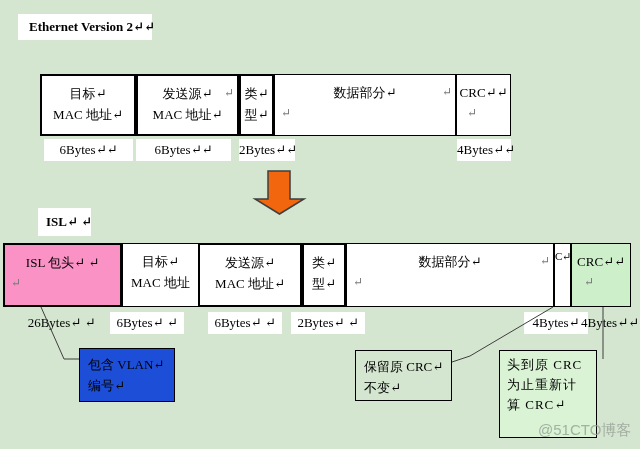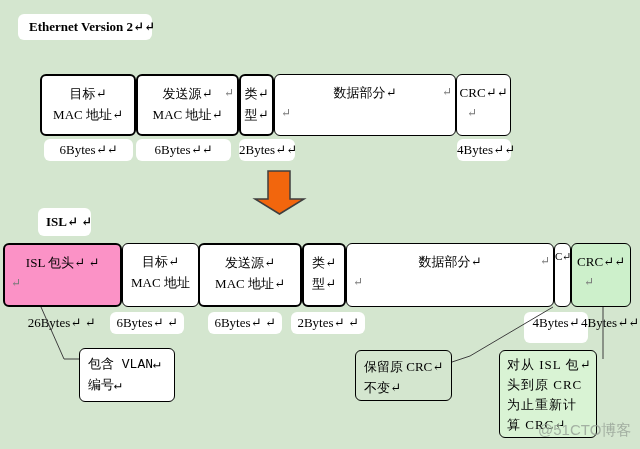--- a/index.html
+++ b/index.html
@@ -4,21 +4,21 @@
 <style>
   html,body{margin:0;padding:0;}
   #canvas{
     position:relative;
     width:640px;height:449px;
     background:#d4e6cf;
     overflow:hidden;
     font-family:"Liberation Serif","DejaVu Serif","DejaVu Sans",serif;
     color:#000;
   }
-  .abs{position:absolute;box-sizing:border-box;border-radius:6px;}
+  .abs{position:absolute;box-sizing:border-box;}
   
   .heading{
     background:#fff;
     font-weight:bold;
     font-size:13px;
     line-height:26px;
     padding-left:11px;
     white-space:nowrap;
   }
   
@@ -50,21 +50,21 @@
   .bytes.bare{background:transparent;}
   
   .note{
     border:1px solid #000;
     font-size:13px;
     line-height:21px;
     padding:5px 8px;
     text-align:left;
     white-space:nowrap;
   }
-  .note.pink{background:#ffffff;font-family:Liberation Mono, monospace;}
+  .note.pink{background:#1d4ed8;}
   .note.green{background:#d9f3d4;line-height:20px;letter-spacing:1px;padding:4px 7px;}
   .note.plain{background:transparent;}
   
   svg.overlay{position:absolute;left:0;top:0;pointer-events:none;}
   
   .watermark{
     font-family:"Liberation Sans","DejaVu Sans",sans-serif;
     font-size:15px;
     color:rgba(150,160,150,0.8);
     white-space:nowrap;
@@ -134,39 +134,38 @@
   </div>
   <div class="abs cell green" style="left:571px;top:243px;width:60px;height:64px;">
     <div class="l1">CRC↵↵</div>
     <div class="l2 mark" style="padding-left:12px;">↵</div>
   </div>
 
   <div class="abs bytes bare" style="left:14px;top:312px;width:95px;height:22px;">26Bytes↵ ↵</div>
   <div class="abs bytes" style="left:110px;top:312px;width:74px;height:22px;">6Bytes↵ ↵</div>
   <div class="abs bytes" style="left:208px;top:312px;width:74px;height:22px;">6Bytes↵ ↵</div>
   <div class="abs bytes" style="left:291px;top:312px;width:74px;height:22px;">2Bytes↵ ↵</div>
-  <div class="abs bytes" style="left:524px;top:312px;width:64px;height:31px;">4Bytes↵</div>
+  <div class="abs bytes" style="left:524px;top:312px;width:64px;height:22px;">4Bytes↵</div>
   <div class="abs bytes bare" style="left:580px;top:312px;width:60px;height:22px;">4Bytes↵↵</div>
 
   <svg class="overlay" width="640" height="449" viewBox="0 0 640 449">
     <polyline points="41,307 64,359 79,359" fill="none" stroke="#3f3f3f" stroke-width="1"></polyline>
     <polyline points="452,362 470,356 553,307" fill="none" stroke="#3f3f3f" stroke-width="1"></polyline>
     <line x1="603" y1="307" x2="603" y2="359" stroke="#3f3f3f" stroke-width="1"></line>
   </svg>
 
   <div class="abs note pink" style="left:79px;top:348px;width:96px;height:54px;">
     <div>包含 VLAN↵</div>
     <div>编号↵</div>
   </div>
   <div class="abs note plain" style="left:355px;top:350px;width:97px;height:51px;">
     <div>保留原 CRC↵</div>
     <div>不变↵</div>
   </div>
   <div class="abs note green" style="left:499px;top:350px;width:98px;height:88px;">
-    <div>对从 ISL 包↵</div>
     <div>头到原 CRC</div>
     <div>为止重新计</div>
     <div>算 CRC↵</div>
   </div>
 
   <div class="abs watermark" style="left:538px;top:421px;">@51CTO博客</div>
 
 </div>
 
 </body></html>

